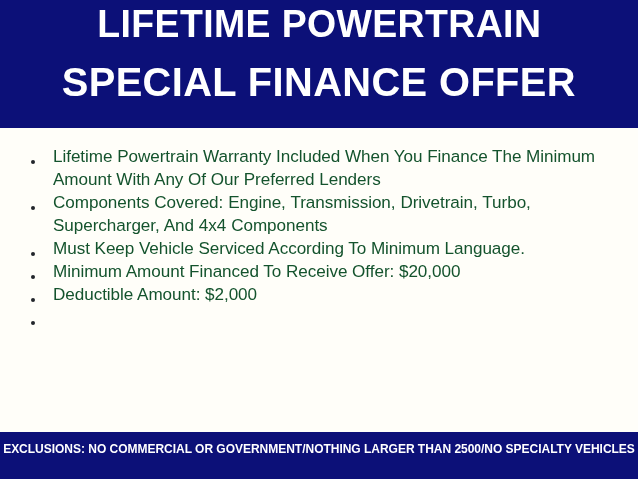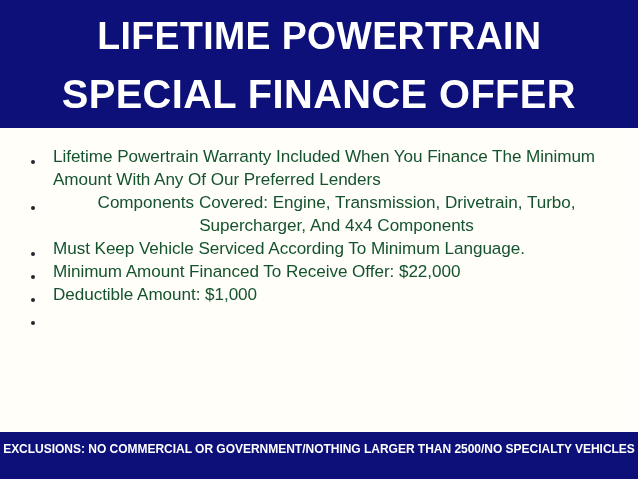--- a/index.html
+++ b/index.html
@@ -26,21 +26,21 @@
   #header {
     position: absolute;
     left: 0;
     top: 0;
     width: 638px;
     height: 128px;
     background: #0c1078;
     display: flex;
     flex-direction: column;
     align-items: center;
-    justify-content: center;
+    justify-content: flex-start;
     gap: 11px;
   }
   .title-line {
     color: #ffffff;
     font-family: "Liberation Sans", sans-serif;
     font-weight: bold;
     font-size: 40px;
     line-height: 47px;
     letter-spacing: 0.4px;
     white-space: nowrap;
@@ -95,21 +95,20 @@
   }
   .bullet-item.wrap .bullet-text {
     text-indent: 0;
   }
   .bullet-item.wrap-b .bullet-text {
     padding-left: 0;
   }
   
   .bullet-item.wrap-b .bullet-text {
     word-spacing: 0.2px;
-    text-align: center;
   }
 
   
   #footer {
     position: absolute;
     left: 0;
     top: 432px;
     width: 638px;
     height: 47px;
     background: #0c1078;
@@ -149,25 +148,25 @@
       <li class="bullet-item wrap wrap-b">
         <span class="bullet-dot"></span>
         <span class="bullet-text">Components Covered: Engine, Transmission, Drivetrain, Turbo, Supercharger, And 4x4 Components</span>
       </li>
       <li class="bullet-item">
         <span class="bullet-dot"></span>
         <span class="bullet-text">Must Keep Vehicle Serviced According To Minimum Language.</span>
       </li>
       <li class="bullet-item">
         <span class="bullet-dot"></span>
-        <span class="bullet-text">Minimum Amount Financed To Receive Offer: $22,000</span>
+        <span class="bullet-text">Minimum Amount Financed To Receive Offer: $20,000</span>
       </li>
       <li class="bullet-item">
         <span class="bullet-dot"></span>
-        <span class="bullet-text">Deductible Amount: $1,000</span>
+        <span class="bullet-text">Deductible Amount: $2,000</span>
       </li>
       <li class="bullet-item">
         <span class="bullet-dot"></span>
       </li>
     </ul>
   </div>
 
   <div id="footer">
     <div id="footer-text">EXCLUSIONS: NO COMMERCIAL OR GOVERNMENT/NOTHING LARGER THAN 2500/NO SPECIALTY VEHICLES</div>
   </div>

